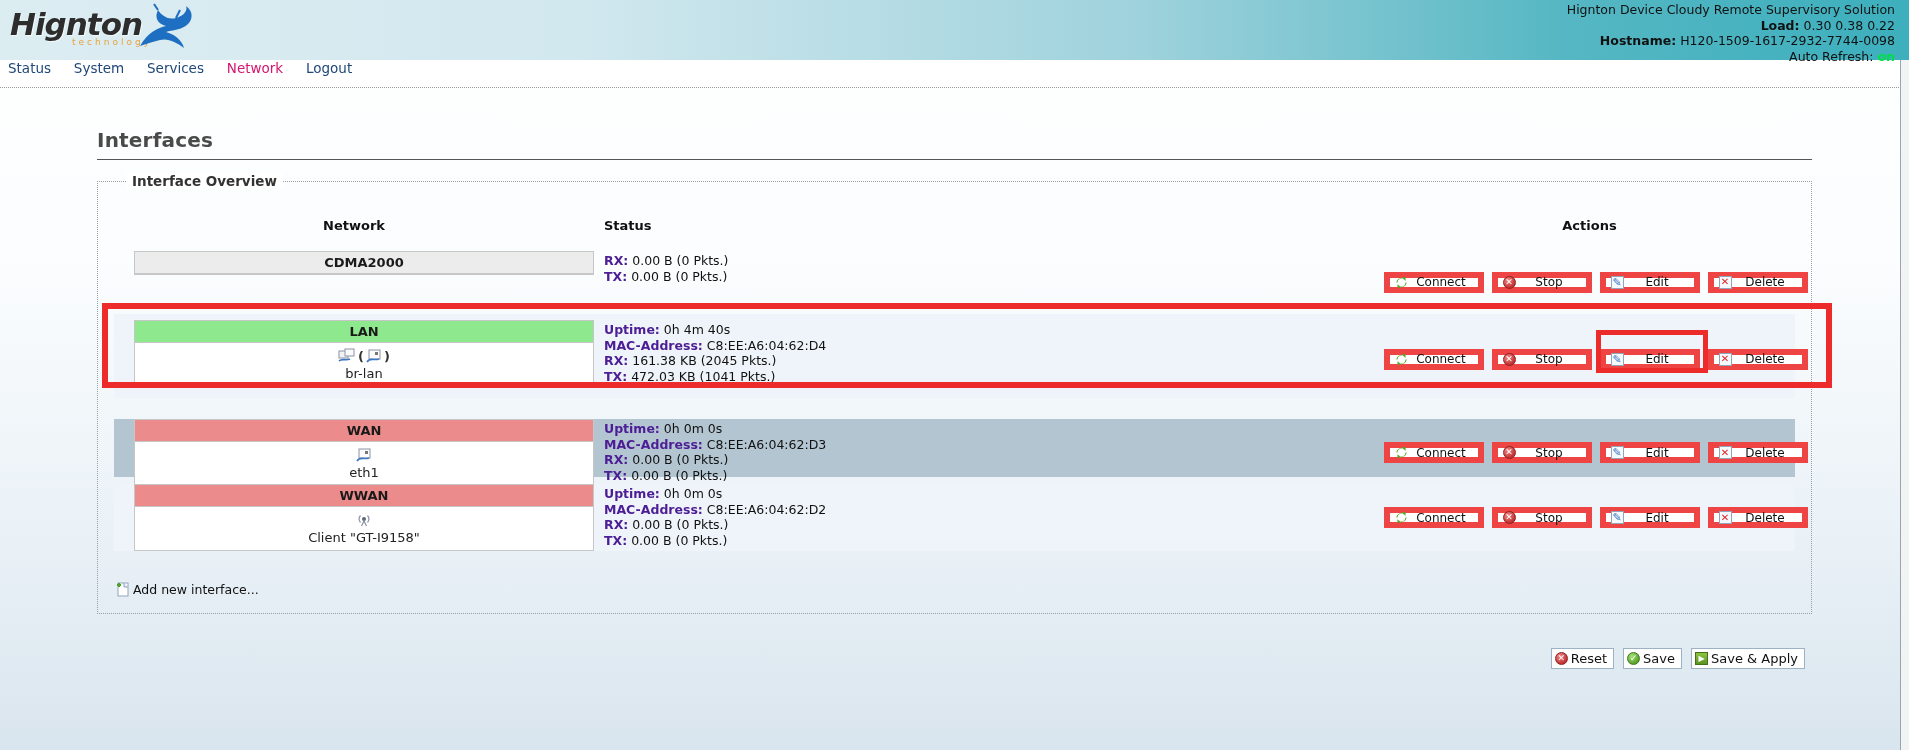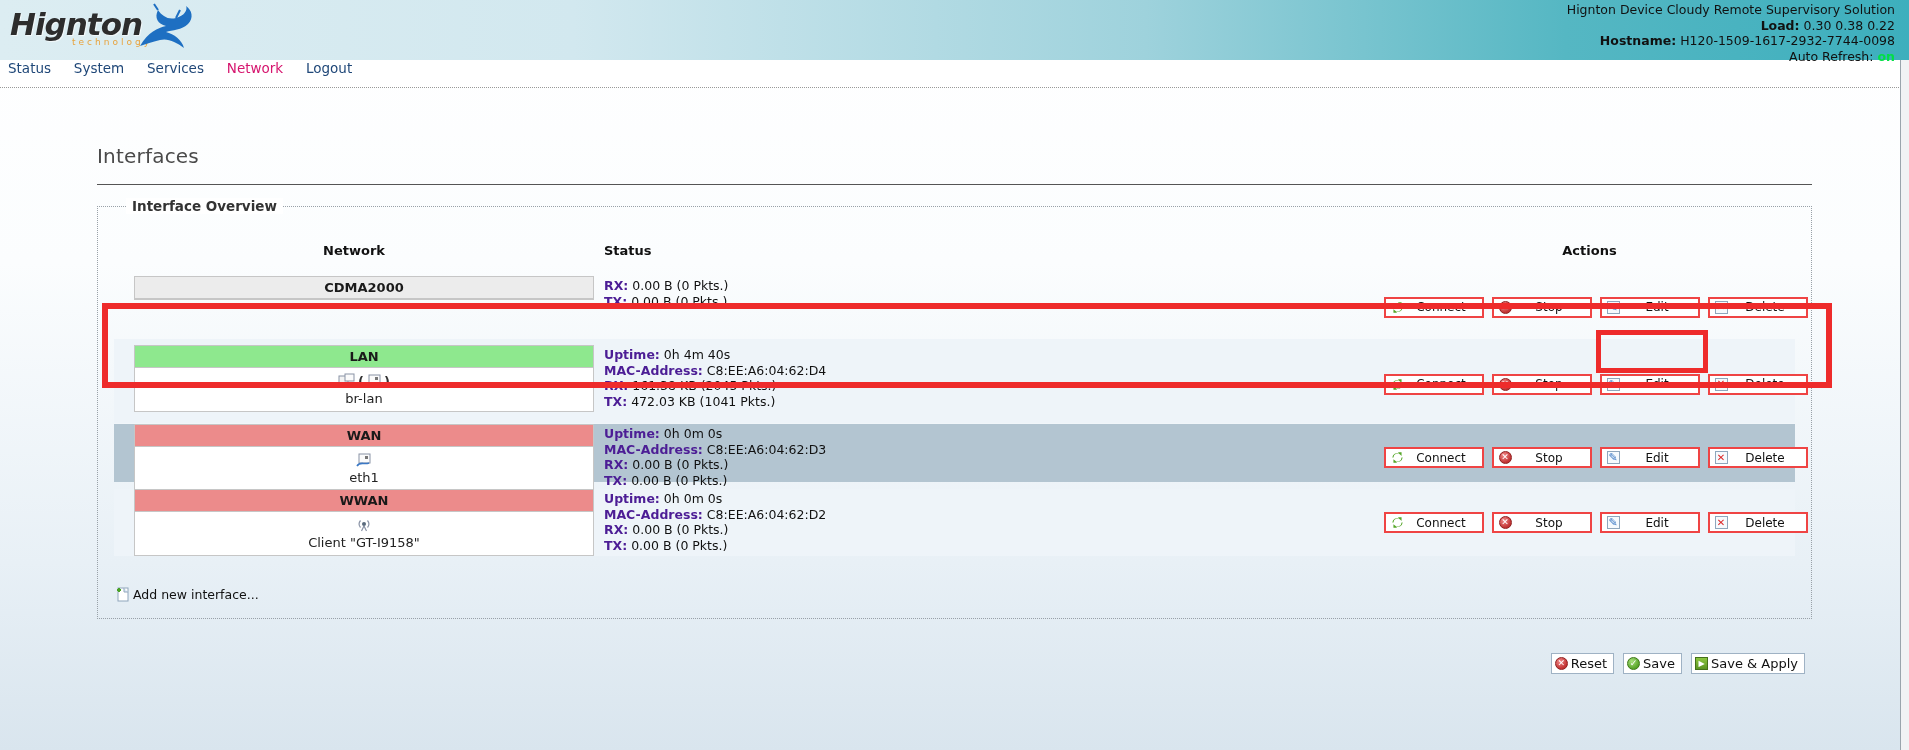--- a/index.html
+++ b/index.html
@@ -18,50 +18,50 @@
   .hdr-info { position:absolute; right:14px; top:2px; text-align:right; font-size:12.5px; line-height:15.5px; color:#111; }
   .on-val { color:#00e044; font-weight:bold; }
 
   
   .nav { height:28px; background:#fff; border-bottom:1px dotted #999; padding:0 0 0 8px; }
   .nav a { text-decoration:none; color:#1f4778; font-size:13.5px; margin-right:19px; }
   .nav a.active { color:#d6156e; }
 
   
   .content { position:relative; padding-top:40px; }
-  .pg-title { margin:16px 97px; font-size:20px; font-weight:normal; color:#4a4a4a; letter-spacing:.2px; }
+  .pg-title { margin:0 97px; font-size:20px; font-weight:bold; color:#4a4a4a; letter-spacing:.2px; }
   .pg-rule { margin:7px 97px 0; border-top:1px solid #555; }
 
   .fieldset { position:relative; margin:21px 97px 0; border:1px dotted #99a1a8; padding:10px 16px 16px; }
   .legend { position:absolute; top:-9px; left:28px; background:#fff; padding:0 6px; font-size:13.5px; font-weight:bold; color:#333; }
 
   .thead { display:grid; grid-template-columns:480px 790px 1fr; margin-top:26px; height:18px; margin-bottom:15px; }
   .th { font-weight:bold; font-size:13px; color:#111; }
   .th.c { text-align:center; }
   .th.l { padding-left:10px; }
 
   .row { display:grid; grid-template-columns:480px 790px 1fr; }
   .row-cdma { height:62px; margin-bottom:1px; background:transparent; }
-  .row-lan  { height:84px; margin-bottom:1px; background:#eef4f9; padding-top:6px; }
+  .row-lan  { height:84px; margin-bottom:21px; background:#eef4f9; padding-top:6px; }
   .row-wan  { height:58px; margin-bottom:7px; background:#b3c5d1; }
   .row-wwan { height:67px; background:#eef4f9; }
 
   .net-cell { margin-left:20px; width:460px; background:#fff; border:1px solid #c6c6c6; text-align:center; align-self:start; }
   .net-head { font-weight:bold; font-size:13px; padding:3px 11px; border-bottom:1px solid #c6c6c6; }
   .hd-neutral { background:#ececec; }
   .hd-green   { background:#8ee88e; }
   .hd-red     { background:#ec8b8b; }
   .net-body { padding:3px 0 5px; font-size:13px; color:#222; }
   .net-icons { height:20px; display:flex; align-items:center; justify-content:center; gap:2px; font-size:13px; font-weight:bold; color:#333; }
 
   .status-cell { padding:2px 0 0 10px; font-size:12.5px; line-height:15.6px; color:#111; }
   .status-cell b { color:#4c1d95; }
 
   .actions-cell { display:flex; align-items:center; gap:8px; }
-  .act-btn { width:100px; height:21px; background:#fff; border:2px solid #ef4444; display:flex; align-items:center;
+  .act-btn { width:100px; height:21px; background:#fff; border:6px solid #ef4444; display:flex; align-items:center;
              padding:0 4px; font-size:12px; cursor:pointer; font-family:inherit; }
   .act-btn .lbl { flex:1; text-align:center; color:#111; }
   .ic { width:14px; height:14px; display:inline-flex; align-items:center; justify-content:center; flex:0 0 14px; }
   .circ { width:13px; height:13px; border-radius:50%; color:#fff; font-size:9px; font-weight:bold;
           display:inline-flex; align-items:center; justify-content:center; line-height:1; }
   .circ.red { background:radial-gradient(circle at 35% 30%,#f08a8a,#c23232 70%); border:1px solid #8e1f1f; }
   .circ.green { background:radial-gradient(circle at 35% 30%,#a8e07c,#58a428 70%); border:1px solid #3c7717; }
   .sq { width:13px; height:13px; display:inline-flex; align-items:center; justify-content:center;
         background:#f6fafd; border:1px solid #8fa6bc; font-size:10px; line-height:1; }
   .sq.pencil { color:#3b78c4; font-size:11px; }

